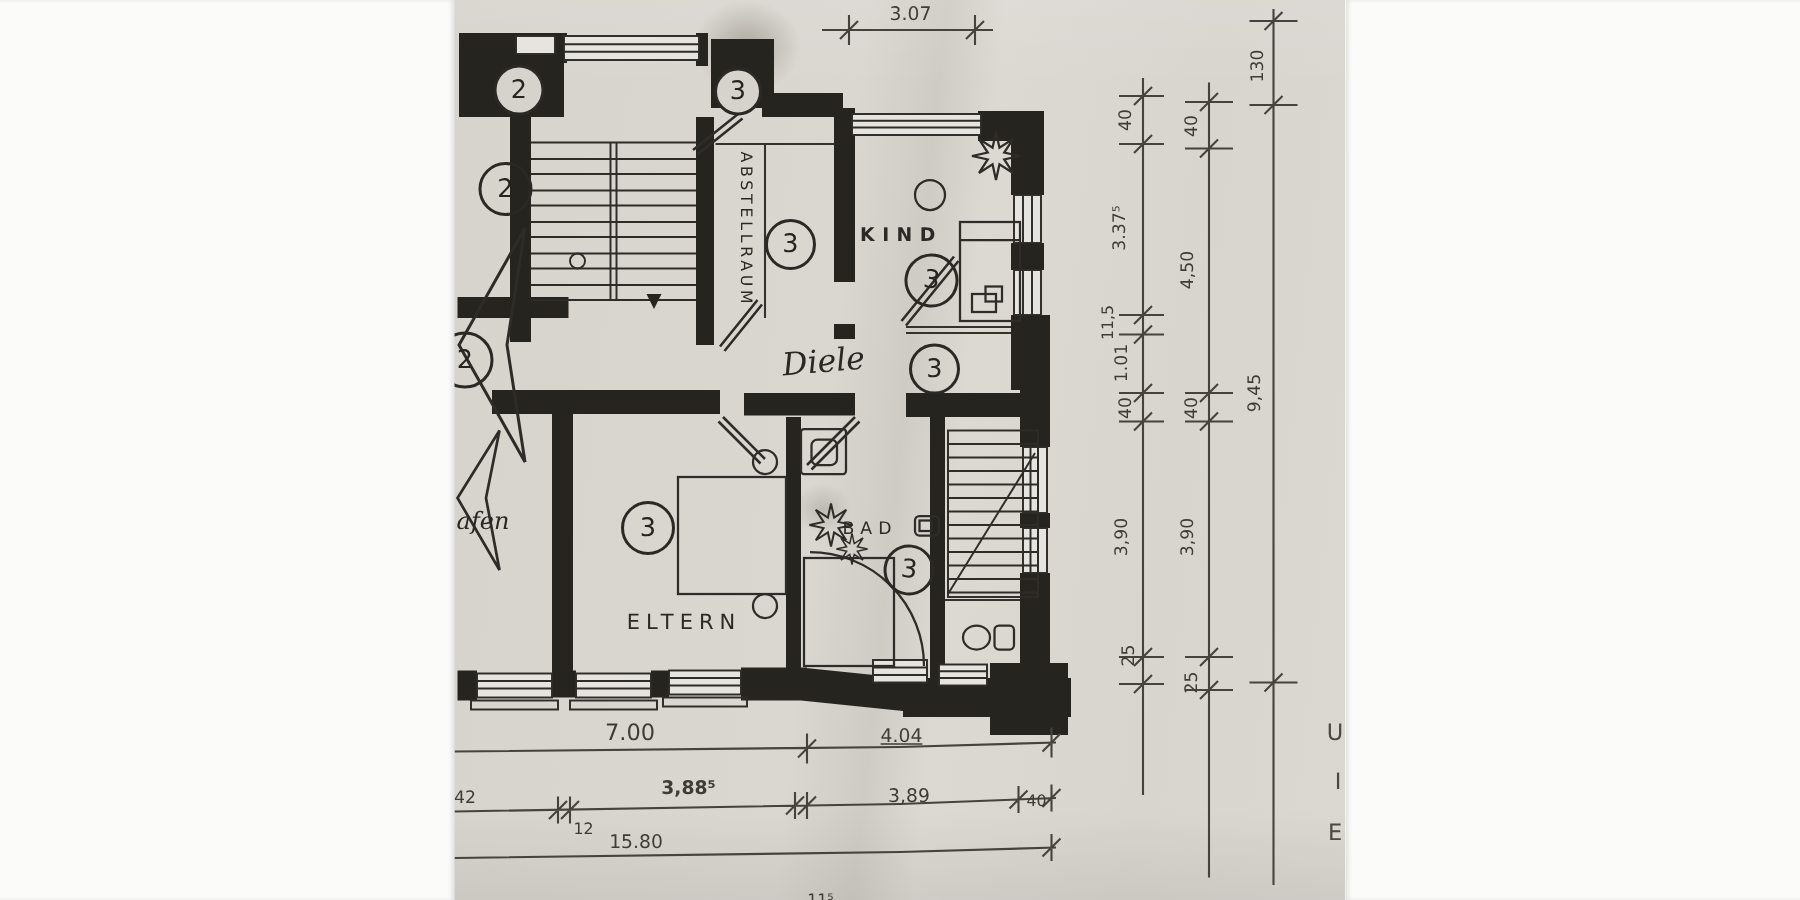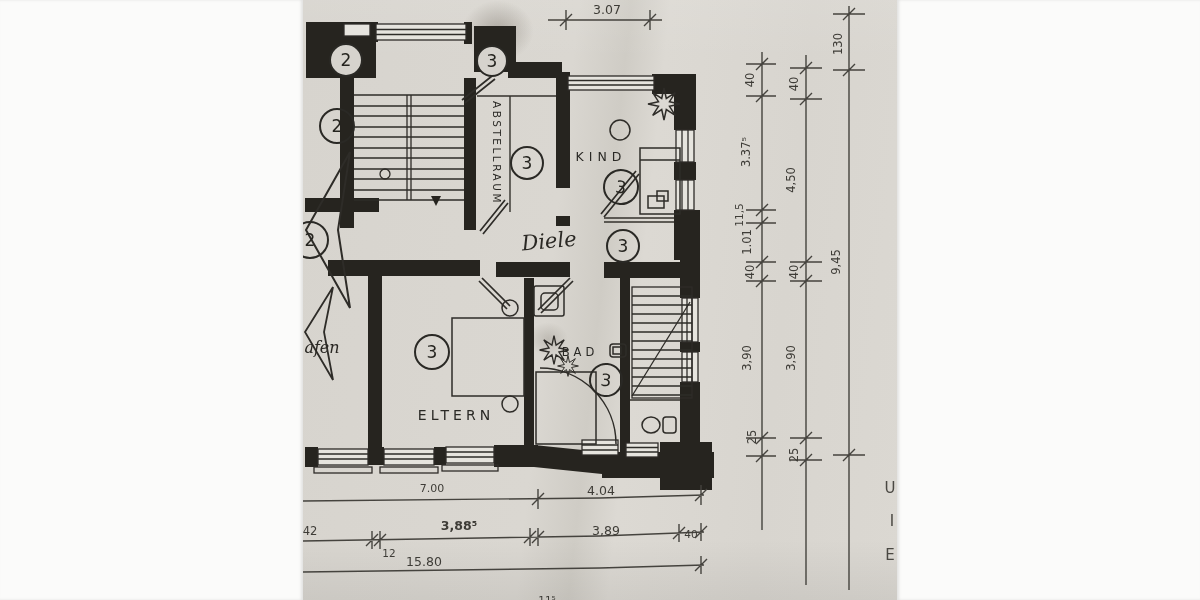--- a/index.html
+++ b/index.html
@@ -157,21 +157,21 @@
                M532,505L544,493 M695,501L707,489"></path>
       <path d="M303,541L600,536L704,532
                M372,531V549 M380,531V549 M530,528V546 M538,528V546 M679,524V542 M701,523V541
                M366,546L378,534 M374,546L386,534 M524,543L536,531 M532,543L544,531
                M673,539L685,527 M695,538L707,526"></path>
       <path d="M303,572L600,568L704,565 M701,556V574 M695,571L707,559"></path>
     </g>
   </svg>
 
   <div class="label vtext" style="left:497px;top:153px;font-size:10.5px;letter-spacing:2.5px;color:#2a2925;">ABSTELLRAUM</div>
-  <div class="label room" style="left:601px;top:156px;font-size:12.5px;letter-spacing:5px;">KIND</div>
+  <div class="label room" style="left:601px;top:156px;font-size:12.5px;letter-spacing:5px;font-weight:bold;">KIND</div>
   <div class="label hand" style="left:549px;top:241px;font-size:21px;transform:translate(-50%,-50%) rotate(-5deg);">Diele</div>
   <div class="label room" style="left:580px;top:352px;font-size:11.5px;">BAD</div>
   <div class="label room" style="left:456px;top:415px;font-size:14px;">ELTERN</div>
   <div class="label hand" style="left:322px;top:347px;font-size:16px;">afen</div>
 
   <div class="badge onblack" style="left:346px;top:60px;width:30px;height:30px;">2</div>
   <div class="badge onblack" style="left:492px;top:61px;width:28px;height:28px;">3</div>
   <div class="badge" style="left:337px;top:126px;width:32px;height:32px;">2</div>
   <div class="badge" style="left:310px;top:240px;width:34px;height:34px;">2</div>
   <div class="badge" style="left:527px;top:163px;width:30px;height:30px;">3</div>
@@ -192,22 +192,22 @@
 
   <div class="label dim vdim" style="left:794px;top:84px;">40</div>
   <div class="label dim vdim" style="left:791px;top:180px;">4,50</div>
   <div class="label dim vdim" style="left:794px;top:272px;">40</div>
   <div class="label dim vdim" style="left:791px;top:358px;">3,90</div>
   <div class="label dim vdim" style="left:794px;top:455px;">25</div>
 
   <div class="label dim vdim" style="left:838px;top:44px;">130</div>
   <div class="label dim vdim" style="left:836px;top:262px;">9,45</div>
 
-  <div class="label dim" style="left:420px;top:488px;font-size:11px;margin-left:12px;">7.00</div>
-  <div class="label dim" style="left:601px;top:490px;font-size:12.5px;">4.04</div>
+  <div class="label dim" style="left:420px;top:488px;font-size:15px;">7.00</div>
+  <div class="label dim" style="left:601px;top:490px;font-size:12.5px;text-decoration:underline;">4.04</div>
 
   <div class="label dim" style="left:310px;top:531px;">42</div>
   <div class="label dim" style="left:459px;top:525px;font-size:12.5px;font-weight:bold;">3,88⁵</div>
   <div class="label dim" style="left:606px;top:530px;font-size:12.5px;">3,89</div>
   <div class="label dim dim-sm" style="left:691px;top:534px;">40</div>
   <div class="label dim dim-sm" style="left:389px;top:553px;">12</div>
   <div class="label dim dim-sm" style="left:547px;top:554px;margin-top:46px;">11⁵</div>
 
   <div class="label dim" style="left:424px;top:561px;font-size:12.5px;">15.80</div>
 

